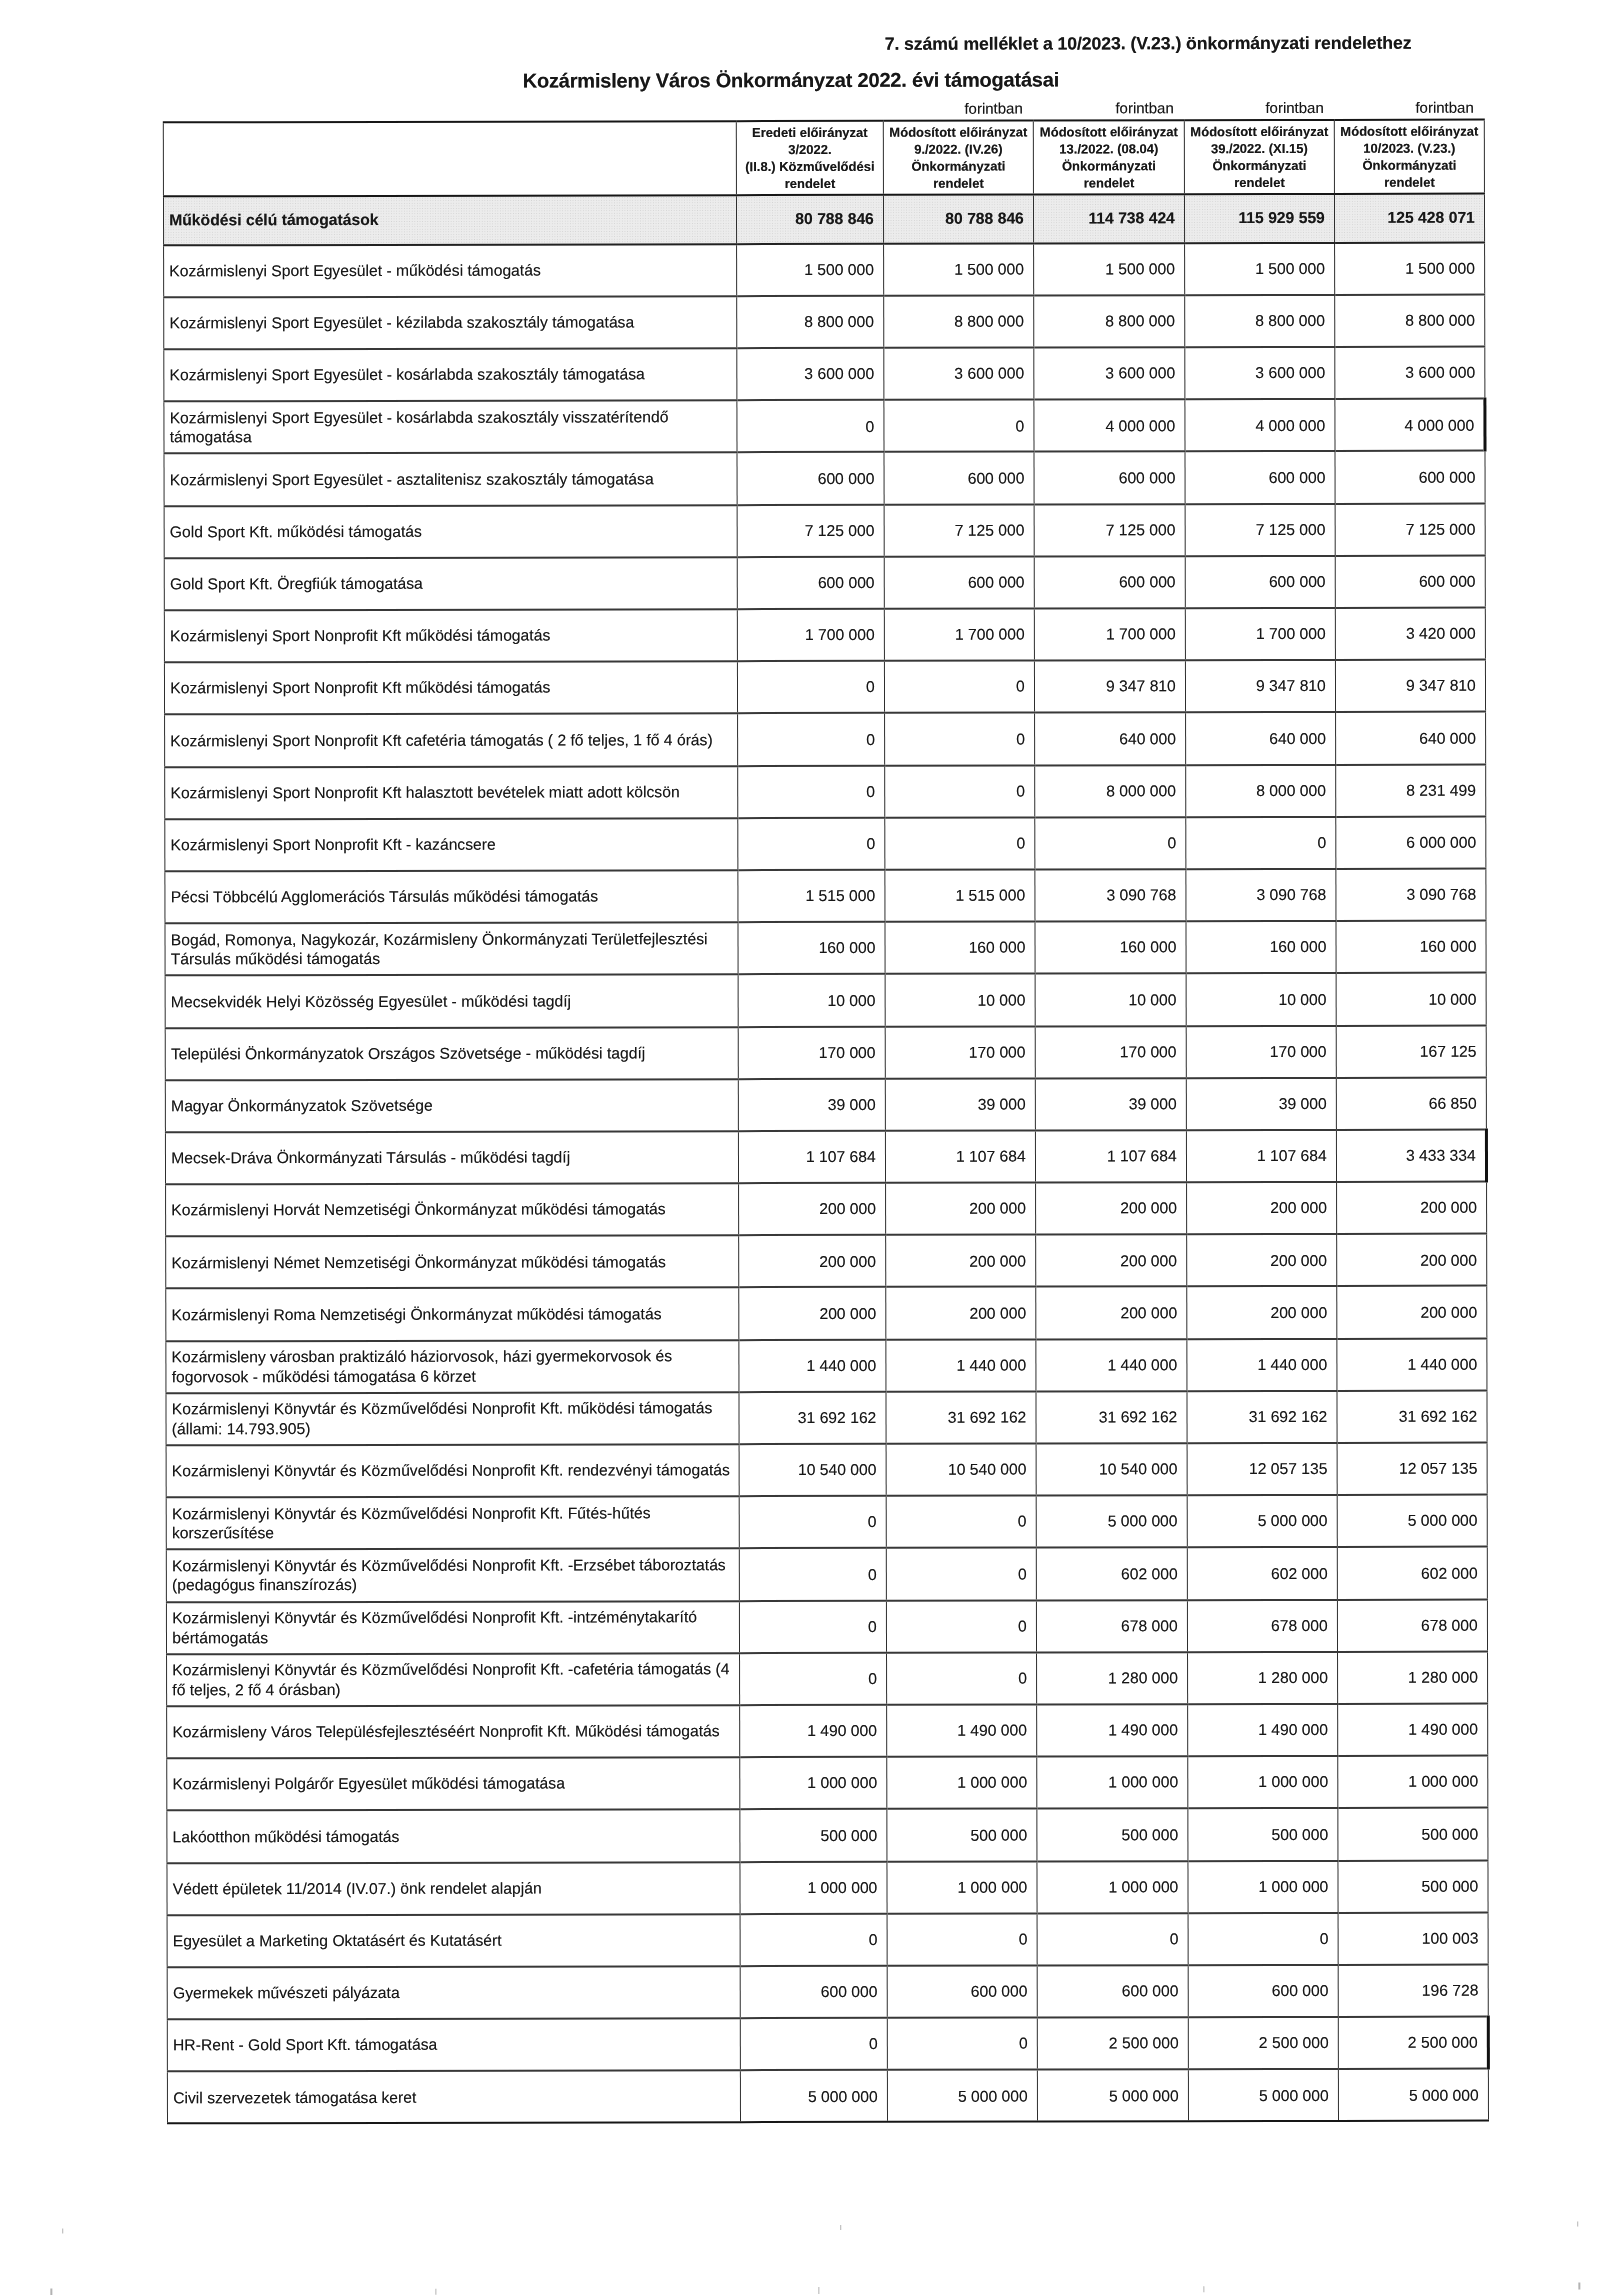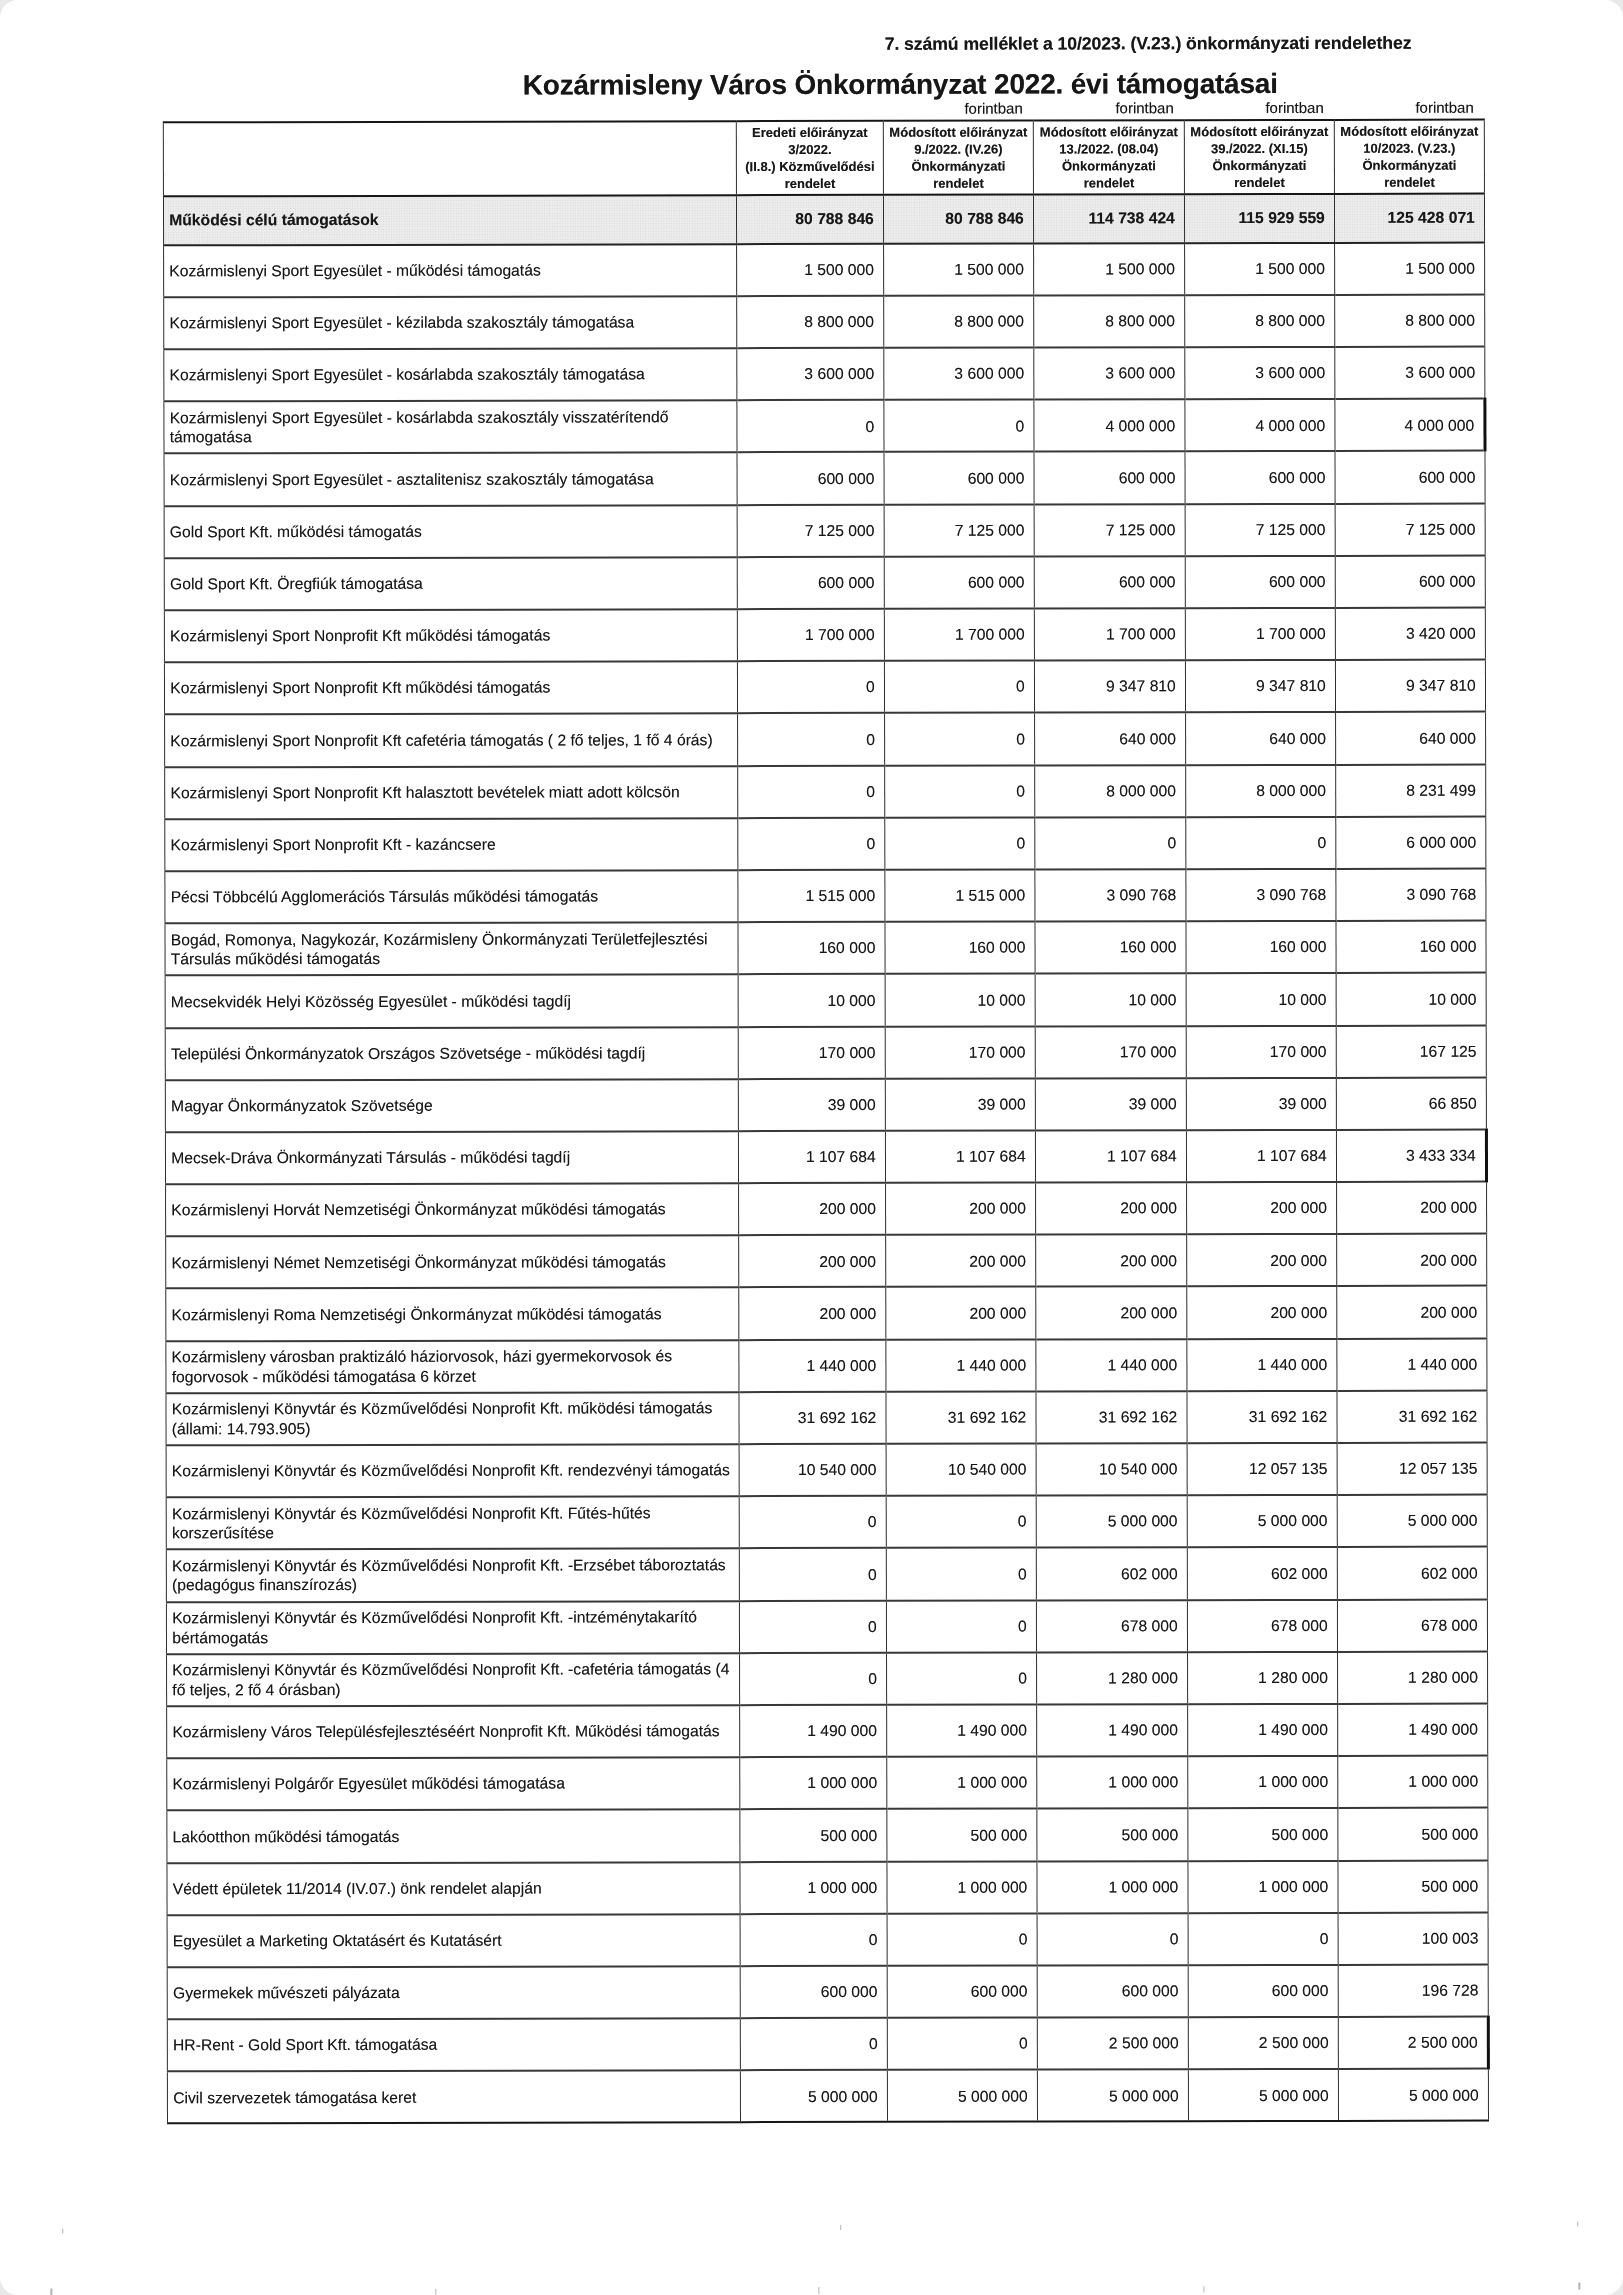--- a/index.html
+++ b/index.html
@@ -3,36 +3,35 @@
 <meta charset="utf-8">
 <style>
   html,body{margin:0;padding:0;background:#e9e9e9;}
   .page{
     position:relative;
     width:1623px;height:2295px;
     background:#ffffff;
     font-family:"Liberation Sans","DejaVu Sans",sans-serif;
     color:#171717;
     overflow:hidden;
-    border-radius:18px;
   }
   .scan-rotate{
     position:absolute;inset:0;
     transform:rotate(-0.12deg);
     transform-origin:50% 30%;
   }
   .attachment-note{
     position:absolute;top:34px;left:886px;width:497px;
     font-size:17.7px;font-weight:bold;letter-spacing:-0.1px;
     text-shadow:0 0 0.3px rgba(0,0,0,.55);
     white-space:nowrap;
   }
   .doc-title{
     position:absolute;top:69px;left:524px;width:452px;
-    font-size:28px;font-weight:bold;text-align:center;letter-spacing:-0.2px;
+    font-size:20px;font-weight:bold;text-align:center;letter-spacing:-0.2px;
     text-shadow:0 0 0.3px rgba(0,0,0,.55);
     white-space:nowrap;
   }
   .table-wrap{position:absolute;top:96px;left:164px;width:1321px;}
   table{
     border-collapse:collapse;table-layout:fixed;width:1321px;
   }
   col.c-label{width:573px;}
   col.c-n1{width:147px;}
   col.c-n2{width:150px;}

